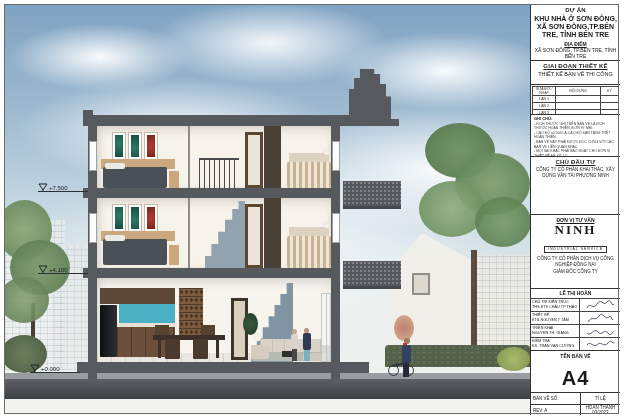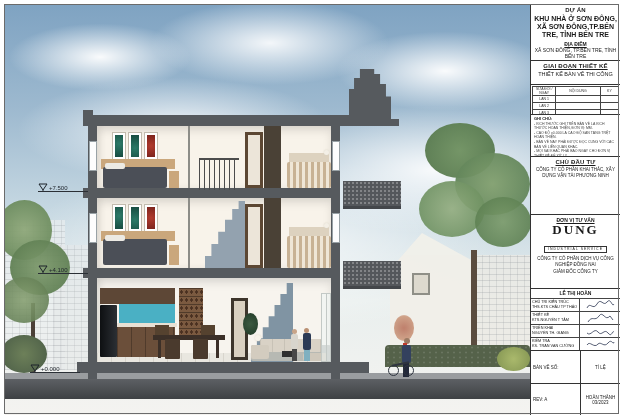--- a/index.html
+++ b/index.html
@@ -260,21 +260,21 @@
     </section>
 
     <section class="tbs" style="height:58px;">
       <div class="h6 u">CHỦ ĐẦU TƯ</div>
       <div class="cline">CÔNG TY CỔ PHẦN KHAI THÁC, XÂY DỰNG VẬN TẢI PHƯƠNG NINH</div>
       <div style="height:30px;"></div>
     </section>
 
     <section class="tbs" style="height:74px;">
       <div class="h5 u">ĐƠN VỊ TƯ VẤN</div>
-      <div class="logo">DUNG</div>
+      <div class="logo">NINH</div>
       <div class="logobox">INDUSTRIAL SERVICE</div>
       <div class="cline">CÔNG TY CỔ PHẦN DỊCH VỤ CÔNG NGHIỆP ĐỒNG NAI</div>
       <div class="cline">GIÁM ĐỐC CÔNG TY</div>
       <div style="height:16px;"></div>
     </section>
 
     <section class="tbs" style="height:62px;padding:0;">
       <div class="signname">LÊ THỊ HOÀN</div>
       <div class="srow">
         <div class="sc1">
@@ -315,20 +315,24 @@
           <div>KS. TRẦN VĂN CƯỜNG</div>
         </div>
         <div class="sc2">
             <svg width="30" height="11" viewBox="0 0 30 11">
               <path d="M2 6 C5 1,9 10,13 5 C16 2,19 9,23 4 S28 7,29 3" fill="none" stroke="#2b3550" stroke-width=".8"></path>
             </svg>
           </div>
       </div>
     </section>
 
+    <section class="tbs" style="height:42px;">
+      <div class="h5">TÊN BẢN VẼ</div>
+      <div class="bigA4">A4</div>
+    </section>
 
     <section class="tbs" style="flex:1;padding:0;border-bottom:none;">
       <div class="foot">
         <div class="fcell" style="border-top:none;">BẢN VẼ SỐ:</div>
         <div class="fcell r" style="border-top:none;">TỈ LỆ</div>
         <div class="fcell">REV: A</div>
         <div class="fcell r">HOÀN THÀNH 03/2023</div>
       </div>
     </section>
   </aside>

